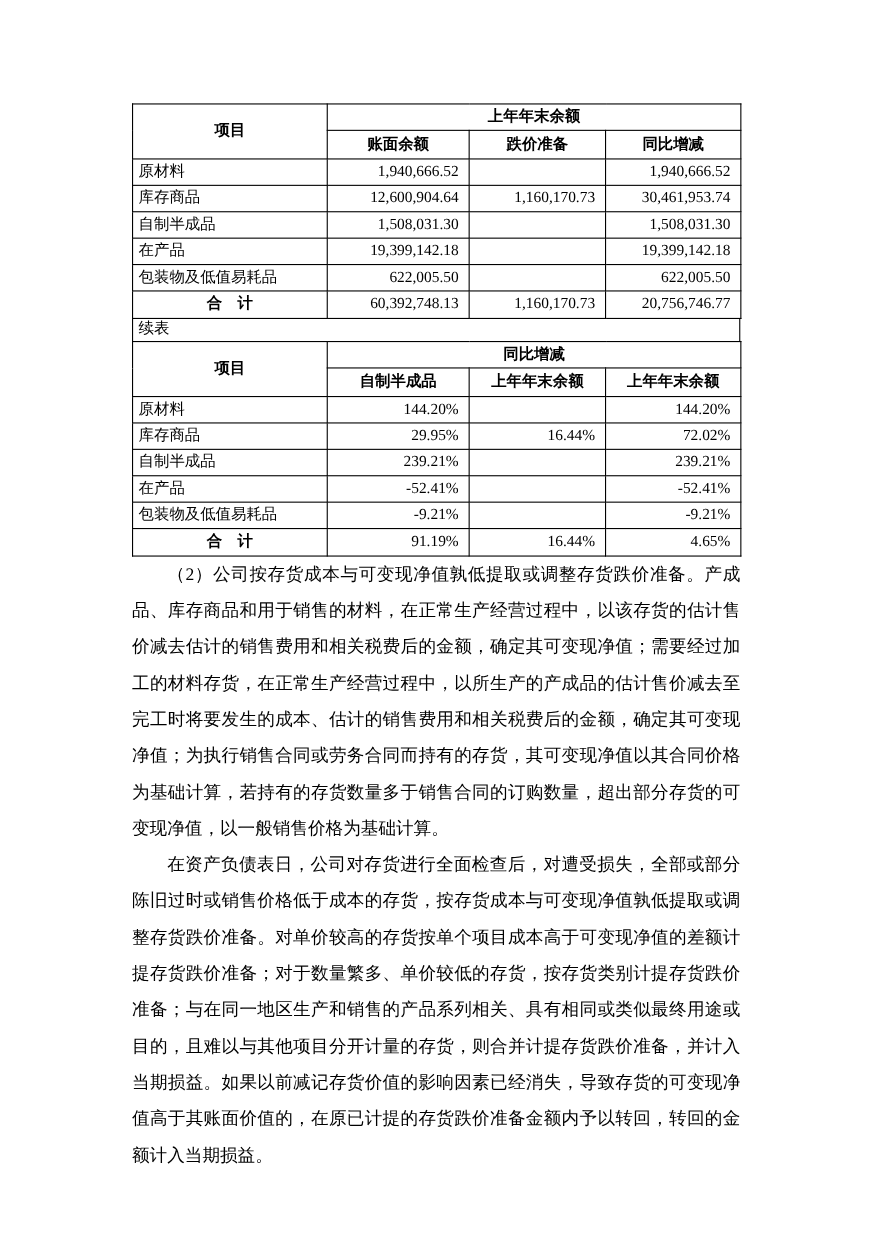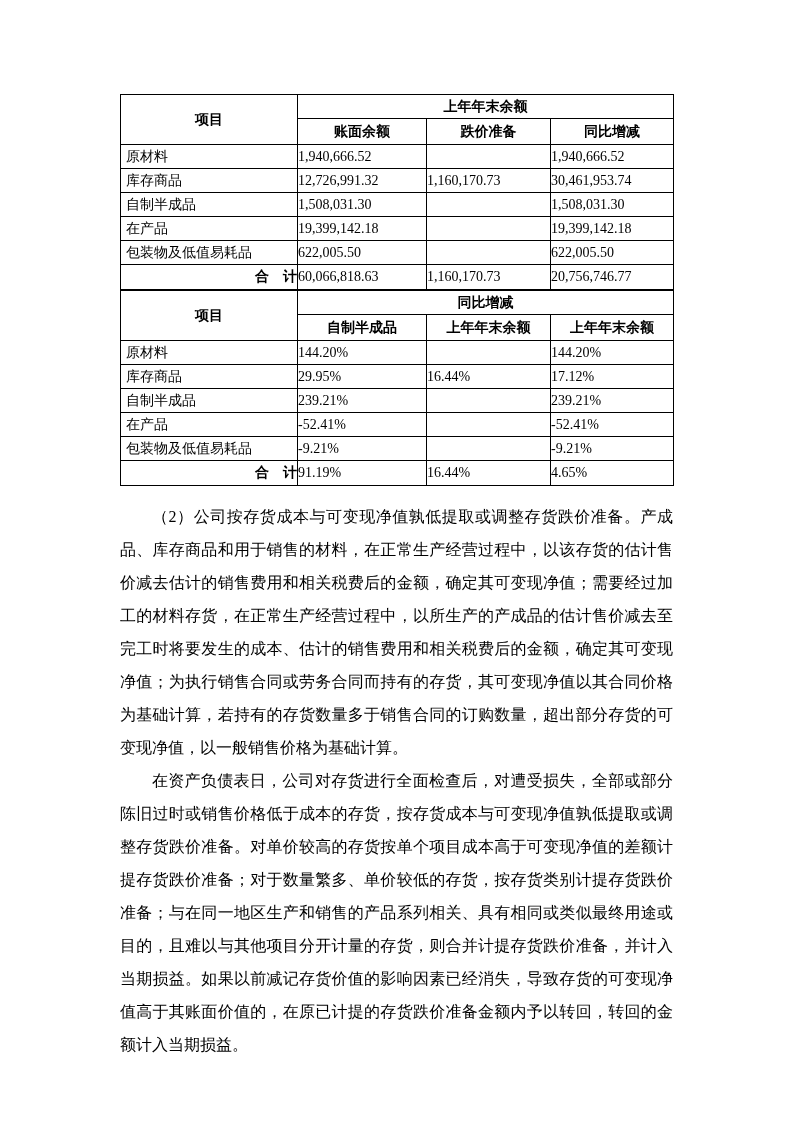--- a/index.html
+++ b/index.html
@@ -45,46 +45,46 @@
   col.c-item { width: 177px; }
   col.c-n1 { width: 129px; }
   col.c-n2 { width: 124px; }
   col.c-n3 { width: 123px; }
   .fin-table td.item {
     text-align: left;
     padding-left: 5px;
     margin-top: 38px;
   }
   .fin-table td.num {
-    text-align: left;
+    text-align: right;
     padding-right: 9px;
   }
   .fin-table tr.total td { height: 24px; line-height: 24px; }
   .fin-table tr.total td.item {
-    text-align: right;
+    text-align: center;
     padding-left: 0;
     font-weight: bold;
   }
   .cont-label {
     border-left: 1px solid #000000;
     border-right: 1px solid #000000;
     height: 20px;
     line-height: 20px;
     font-size: 14px;
     padding-left: 5px;
   }
   .para {
     width: 553px;
     font-size: 16px;
     line-height: 33px;
     text-align: justify;
     text-indent: 2em;
     margin: 0;
   }
-  .para.first { margin-top: 14px; }
+  .para.first { }
 </style>
 </head>
 <body>
 
 <div class="page">
   <div class="content">
 
     <table class="fin-table">
       <colgroup>
           <col class="c-item">
@@ -103,21 +103,21 @@
           <th>同比增减</th>
         </tr>
         <tr>
           <td class="item">原材料</td>
           <td class="num">1,940,666.52</td>
           <td class="num"></td>
           <td class="num">1,940,666.52</td>
         </tr>
         <tr>
           <td class="item">库存商品</td>
-          <td class="num">12,726,991.32</td>
+          <td class="num">12,600,904.64</td>
           <td class="num">1,160,170.73</td>
           <td class="num">30,461,953.74</td>
         </tr>
         <tr>
           <td class="item">自制半成品</td>
           <td class="num">1,508,031.30</td>
           <td class="num"></td>
           <td class="num">1,508,031.30</td>
         </tr>
         <tr>
@@ -127,27 +127,28 @@
           <td class="num">19,399,142.18</td>
         </tr>
         <tr>
           <td class="item">包装物及低值易耗品</td>
           <td class="num">622,005.50</td>
           <td class="num"></td>
           <td class="num">622,005.50</td>
         </tr>
         <tr class="total">
           <td class="item">合　计</td>
-          <td class="num">60,066,818.63</td>
+          <td class="num">60,392,748.13</td>
           <td class="num">1,160,170.73</td>
           <td class="num">20,756,746.77</td>
         </tr>
       </tbody>
     </table>
 
+    <div class="cont-label">续表</div>
 
     <table class="fin-table">
       <colgroup>
           <col class="c-item">
           <col class="c-n1">
           <col class="c-n2">
           <col class="c-n3">
         </colgroup>
       <tbody>
         <tr class="h1">
@@ -162,21 +163,21 @@
         <tr>
           <td class="item">原材料</td>
           <td class="num">144.20%</td>
           <td class="num"></td>
           <td class="num">144.20%</td>
         </tr>
         <tr>
           <td class="item">库存商品</td>
           <td class="num">29.95%</td>
           <td class="num">16.44%</td>
-          <td class="num">17.12%</td>
+          <td class="num">72.02%</td>
         </tr>
         <tr>
           <td class="item">自制半成品</td>
           <td class="num">239.21%</td>
           <td class="num"></td>
           <td class="num">239.21%</td>
         </tr>
         <tr>
           <td class="item">在产品</td>
           <td class="num">-52.41%</td>

